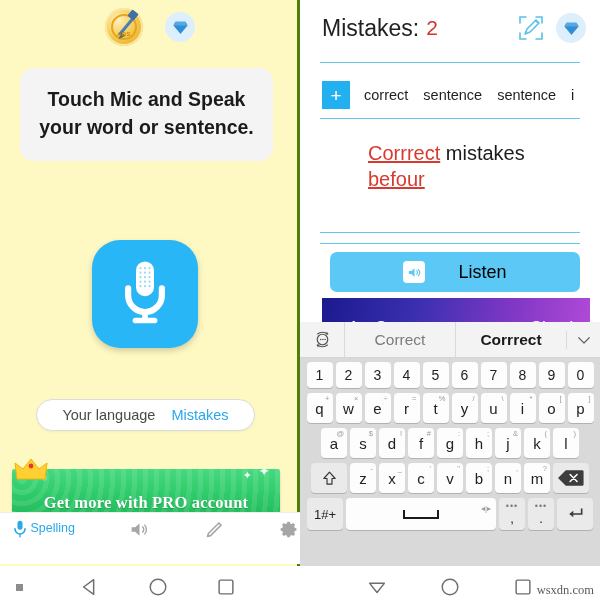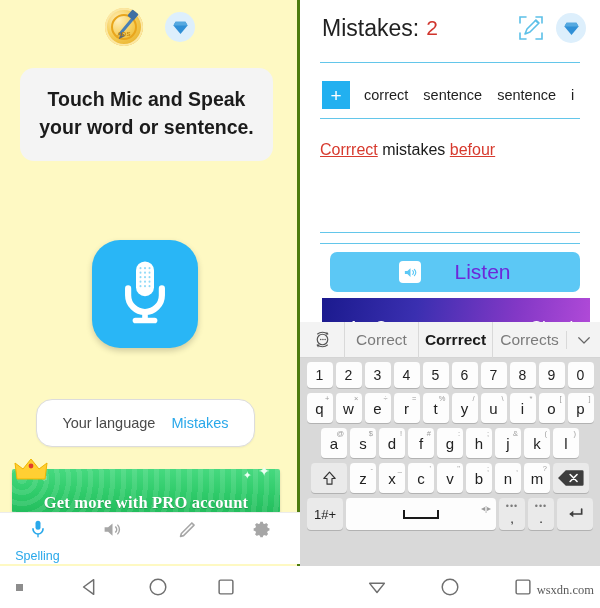--- a/index.html
+++ b/index.html
@@ -70,21 +70,21 @@
   .mic-button {
     position: absolute; left: 92px; top: 240px;
     width: 106px; height: 108px; border-radius: 28px;
     background: #29b6f6;
     box-shadow: 0 3px 6px rgba(0,0,0,.18);
     display: flex; align-items: center; justify-content: center;
   }
   .mic-button svg { width: 54px; height: 70px; display: block; }
 
   .lang-pill {
-    position: absolute; left: 36px; top: 399px; width: 219px; height: 48px;
+    position: absolute; left: 36px; top: 399px; width: 219px; height: 32px;
     border: 1px solid #dcdcdc; border-radius: 16px; background: #fff;
     display: flex; align-items: center; justify-content: center; gap: 16px;
     box-shadow: 0 1px 2px rgba(0,0,0,.05);
   }
   .lang-pill .lang-label { font-size: 14.5px; color: #4a4a4a; }
   .lang-pill .lang-value { font-size: 14.5px; color: #29a8ea; }
 
   .pro-banner {
     position: absolute; left: 12px; top: 469px; width: 268px; height: 44px;
     border-radius: 2px;
@@ -107,22 +107,22 @@
   .sparkle { position: absolute; color: #eafff2; font-size: 11px; }
   .sparkle.s1 { right: 28px; top: 0px; }
   .sparkle.s2 { right: 10px; top: -6px; font-size: 14px; }
 
   .bottom-nav {
     position: absolute; left: 0; top: 512px; width: 300px; height: 52px;
     border-top: 1px solid #ececec; background: #fff;
     display: flex; align-items: flex-start;
   }
   .nav-item {
-    flex: 1; display: flex; flex-direction: column; align-items: center;
-    padding-top: 6px; gap: 12px;
+    flex: 1; display: flex; flex-direction: row; align-items: center;
+    padding-top: 6px; gap: 1px; justify-content: flex-end;
   }
   .nav-item .nav-label { font-size: 12.5px; color: #29a8ea; margin-top: -2px; }
   .nav-item svg { display: block; }
 
   .android-bar {
     position: absolute; left: 0; top: 566px; width: 300px; height: 42px;
     background: #fff; display: flex; align-items: center;
   }
   .android-bar .dot {
     position: absolute; left: 16px; width: 7px; height: 7px; background: #8d8d8d;
@@ -158,29 +158,29 @@
   .plus-btn {
     width: 28px; height: 28px; background: #22b0f0; color: #fff;
     display: flex; align-items: center; justify-content: center;
     font-size: 19px; line-height: 1; flex: none;
   }
   .suggest-words { display: flex; gap: 15px; font-size: 14.5px; color: #1f1f1f; white-space: nowrap; }
 
   .text-area {
     position: absolute; left: 20px; top: 128px; width: 260px; height: 104px;
   }
-  .text-line { font-size: 16px; color: #1b1b1b; line-height: 1.3; padding-top: 12px; }
+  .text-line { font-size: 20px; color: #1b1b1b; line-height: 1.3; padding-top: 12px; margin-left: 48px; }
   .misspell { color: #d73a2e; text-decoration: underline; text-decoration-color: #d73a2e; }
 
   .listen-btn {
     position: absolute; left: 330px; top: 252px; width: 250px; height: 40px;
     background: #5cc8f5; border-radius: 7px;
     display: flex; align-items: center; justify-content: center; gap: 9px;
   }
-  .listen-btn .listen-label { font-size: 21px; color: #6d28d9; margin-left: 24px; }
+  .listen-btn .listen-label { font-size: 18px; color: #000000; margin-left: 24px; }
   .speaker-box {
     width: 22px; height: 22px; background: #fff; border-radius: 4px;
     display: flex; align-items: center; justify-content: center;
   }
   .ad-banner {
     position: absolute; left: 322px; top: 298px; width: 268px; height: 36px;
     background: linear-gradient(100deg, #1b1a8e 0%, #3a2fb0 35%, #8338c6 72%, #b14ad8 100%);
     overflow: hidden;
   }
   .ad-banner .ad-text {
@@ -428,21 +428,20 @@
           <circle cx="12.5" cy="12" r="0.9" fill="#555"></circle>
           <circle cx="15" cy="12" r="0.9" fill="#555"></circle>
           <path d="M6 6a9 9 0 0 1 12 0" fill="none" stroke="#555" stroke-width="1.4"></path>
           <path d="M18 18a9 9 0 0 1-12 0" fill="none" stroke="#555" stroke-width="1.4"></path>
           <path d="M17 3l2 3-3.4.3z" fill="#555"></path>
           <path d="M7 21l-2-3 3.4-.3z" fill="#555"></path>
         </svg>
       </div>
       <div class="sb-word">Correct</div>
       <div class="sb-word active">Corrrect</div>
-      <div class="sb-word">Corrects</div>
       <div class="sb-chevron">
         <svg viewBox="0 0 24 24" width="18" height="18">
           <path d="M5 9l7 7 7-7" fill="none" stroke="#666" stroke-width="1.6" stroke-linecap="round" stroke-linejoin="round"></path>
         </svg>
       </div>
     </div>
 
     <div class="kb-rows">
       <div class="kb-row">
         <div class="key num">1</div>

